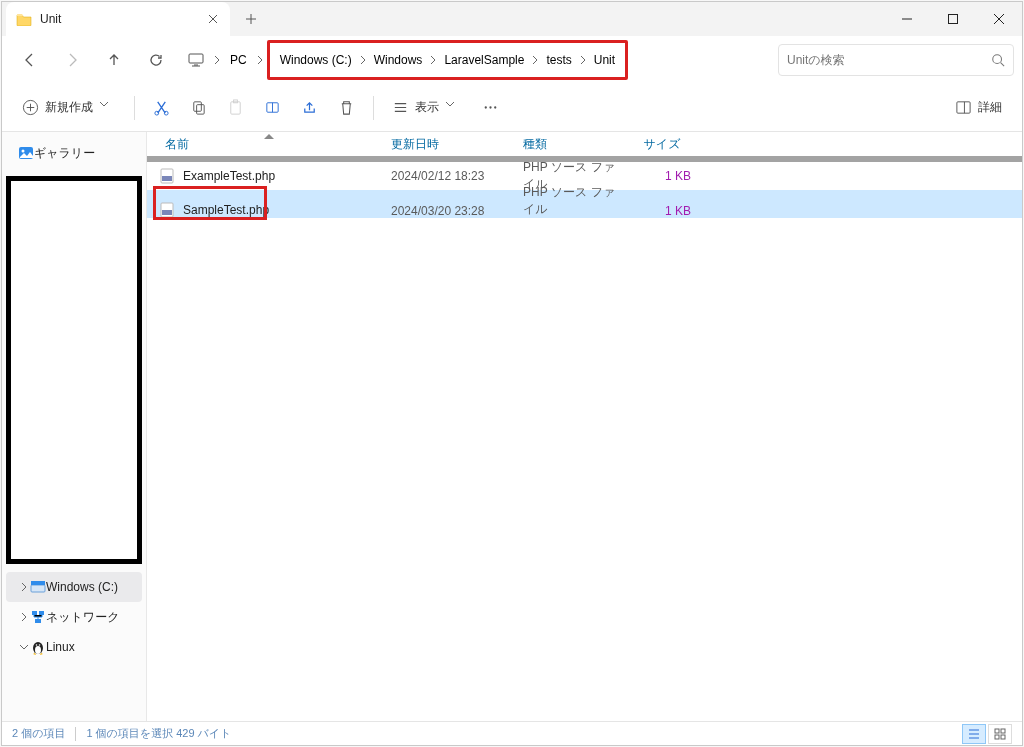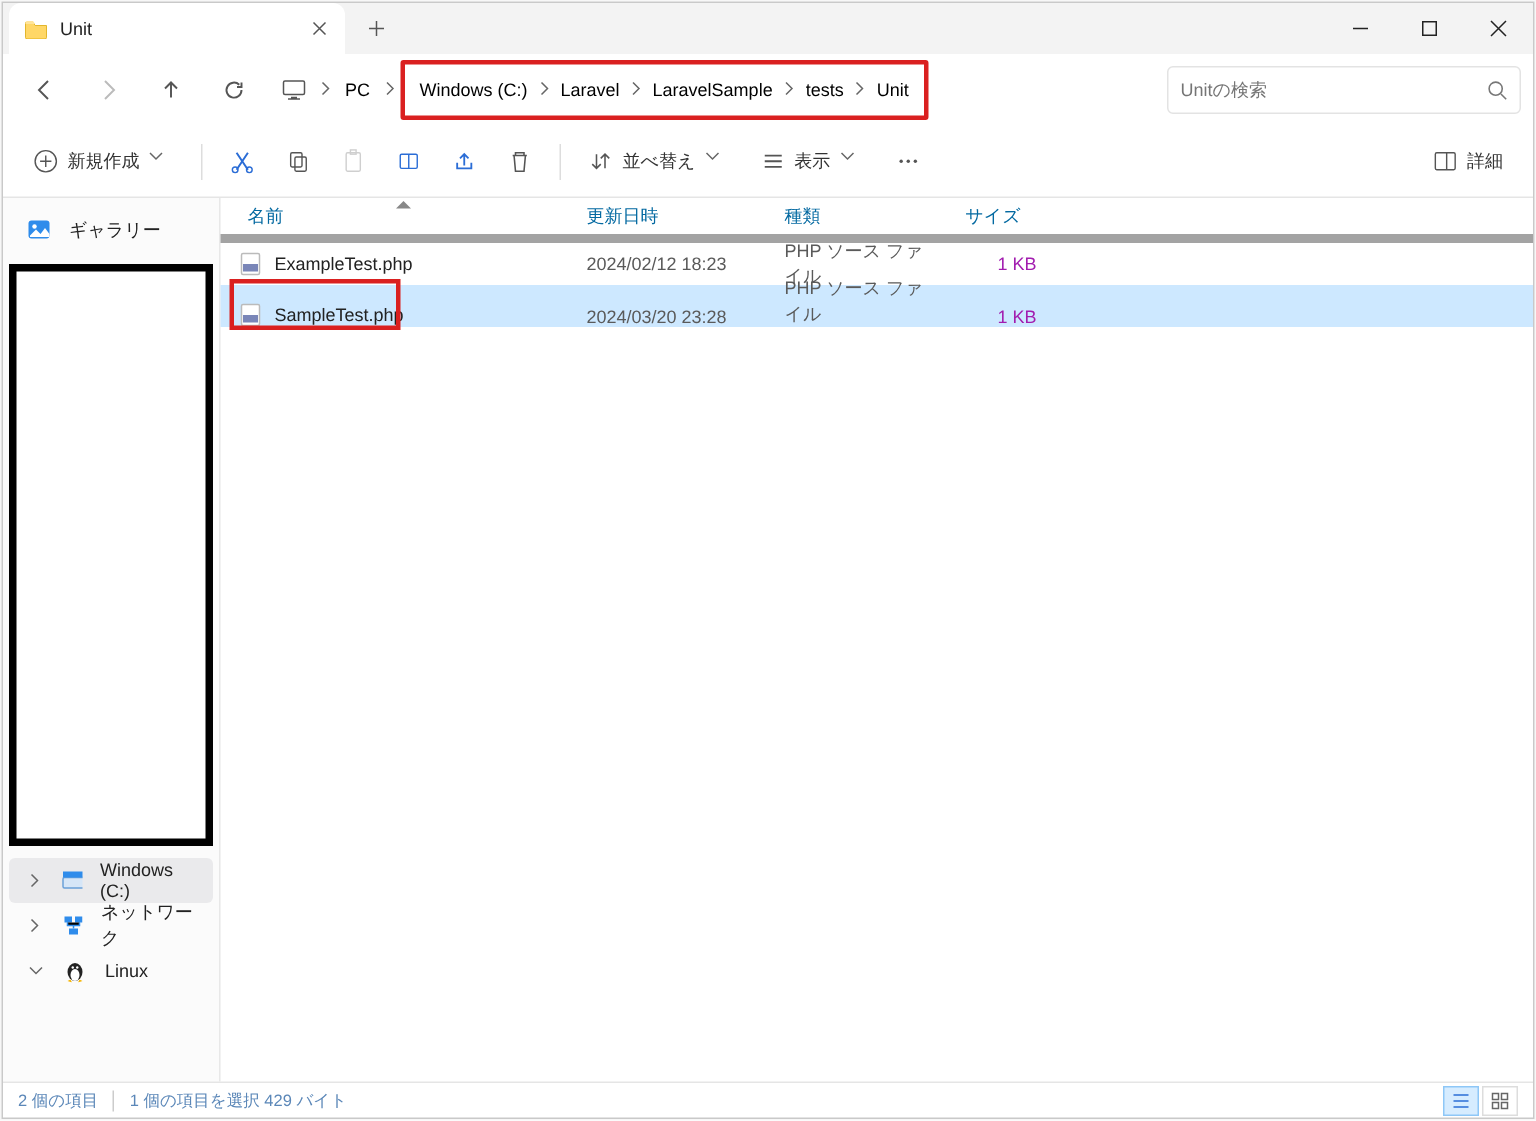--- a/index.html
+++ b/index.html
@@ -31,21 +31,21 @@
   
   .toolbar { height: 48px; background: #fff; display: flex; align-items: center; padding: 0 14px; border-bottom: 1px solid #e5e5e5; gap: 8px; }
   .tbtn { display: flex; align-items: center; gap: 6px; height: 32px; padding: 0 6px; font-size: 12px; color: #333; cursor: pointer; border-radius: 4px;}
   .tbtn svg { width: 17px; height: 17px; }
   .tb-sep { width: 1px; height: 24px; background: #ddd; margin: 0 4px; }
   .tb-spacer { flex: 1; }
 
   
   .body { flex: 1; display: flex; min-height: 0; }
   .sidebar { width: 145px; background: #fbfbfb; border-right: 1px solid #e8e8e8; padding-top: 6px; display:flex; flex-direction:column;}
-  .side-item { display: flex; align-items: center; gap: 12px; height: 30px; padding: 0 12px 0 16px; font-size: 12px; color: #222; cursor: pointer;}
+  .side-item { display: flex; align-items: center; gap: 0; height: 30px; padding: 0 12px 0 16px; font-size: 12px; color: #222; cursor: pointer;}
   .side-item.selected { background: #eaeaec; border-radius: 4px; margin: 0 4px; padding-left: 12px;}
   .side-ph { margin: 8px 4px 8px 4px; height: 388px; border: 5px solid #000; background: #fff; }
   .side-chevron { width: 12px; display:flex; justify-content:center; }
   .side-chevron svg { width: 10px; height: 10px; stroke:#666;}
 
   
   .main { flex: 1; display: flex; flex-direction: column; }
   .colhead { height: 30px; border-bottom: 6px solid #a3a3a3; display: flex; align-items: center; font-size: 12px; color: #0369a1; }
   .col-name { width: 244px; padding-left: 18px;}
   .col-date { width: 132px; }
@@ -153,21 +153,21 @@
       <span class="crumb">PC</span>
       <span class="crumb-sep"><svg viewBox="0 0 10 10">
             <path d="M3 1 L7 5 L3 9" fill="none" stroke-width="1"></path>
           </svg></span>
 
       <span class="bc-highlight">
         <span class="crumb">Windows (C:)</span>
         <span class="crumb-sep"><svg viewBox="0 0 10 10">
               <path d="M3 1 L7 5 L3 9" fill="none" stroke-width="1"></path>
             </svg></span>
-        <span class="crumb">Laravel</span>
+        <span class="crumb">Windows</span>
         <span class="crumb-sep"><svg viewBox="0 0 10 10">
               <path d="M3 1 L7 5 L3 9" fill="none" stroke-width="1"></path>
             </svg></span>
         <span class="crumb">LaravelSample</span>
         <span class="crumb-sep"><svg viewBox="0 0 10 10">
               <path d="M3 1 L7 5 L3 9" fill="none" stroke-width="1"></path>
             </svg></span>
         <span class="crumb">tests</span>
         <span class="crumb-sep"><svg viewBox="0 0 10 10">
               <path d="M3 1 L7 5 L3 9" fill="none" stroke-width="1"></path>
@@ -229,29 +229,20 @@
         </svg>
       </div>
     <div class="tbtn">
         <svg viewBox="0 0 18 18">
           <path d="M4 5 H14 M6 5 V3 H12 V5 M5 5 L6 16 H12 L13 5" stroke="#555" fill="none" stroke-width="1.1"></path>
         </svg>
       </div>
     <span class="tb-sep"></span>
     <div class="tbtn">
       <svg viewBox="0 0 18 18">
-          <path d="M6 4 V14 M3 11 L6 14 L9 11 M12 14 V4 M9 7 L12 4 L15 7" stroke="#555" fill="none" stroke-width="1.1"></path>
-        </svg>
-      <span>並べ替え</span>
-      <svg width="10" height="10">
-          <path d="M1 3 L5 7 L9 3" fill="none" stroke="#666"></path>
-        </svg>
-    </div>
-    <div class="tbtn">
-      <svg viewBox="0 0 18 18">
           <path d="M3 5 H15 M3 9 H15 M3 13 H15" stroke="#555" stroke-width="1.3"></path>
         </svg>
       <span>表示</span>
       <svg width="10" height="10">
           <path d="M1 3 L5 7 L9 3" fill="none" stroke="#666"></path>
         </svg>
     </div>
     <div class="tbtn">
         <svg viewBox="0 0 18 18">
           <circle cx="4" cy="9" r="1.2" fill="#555"></circle>

